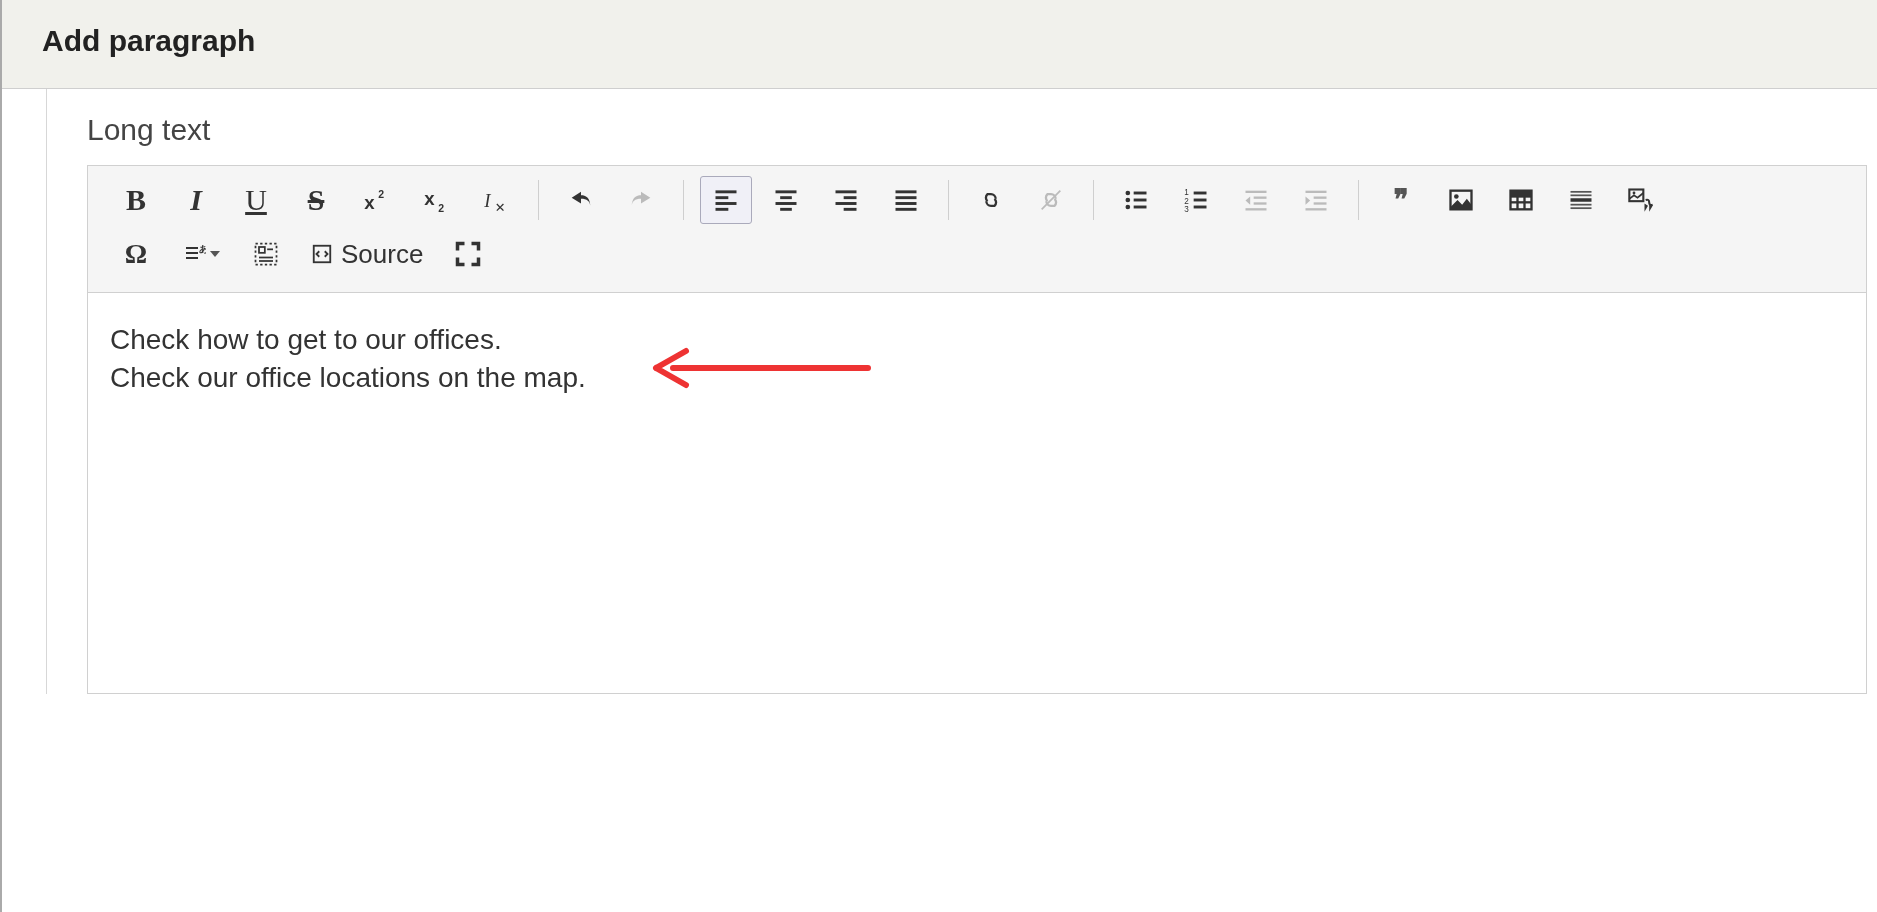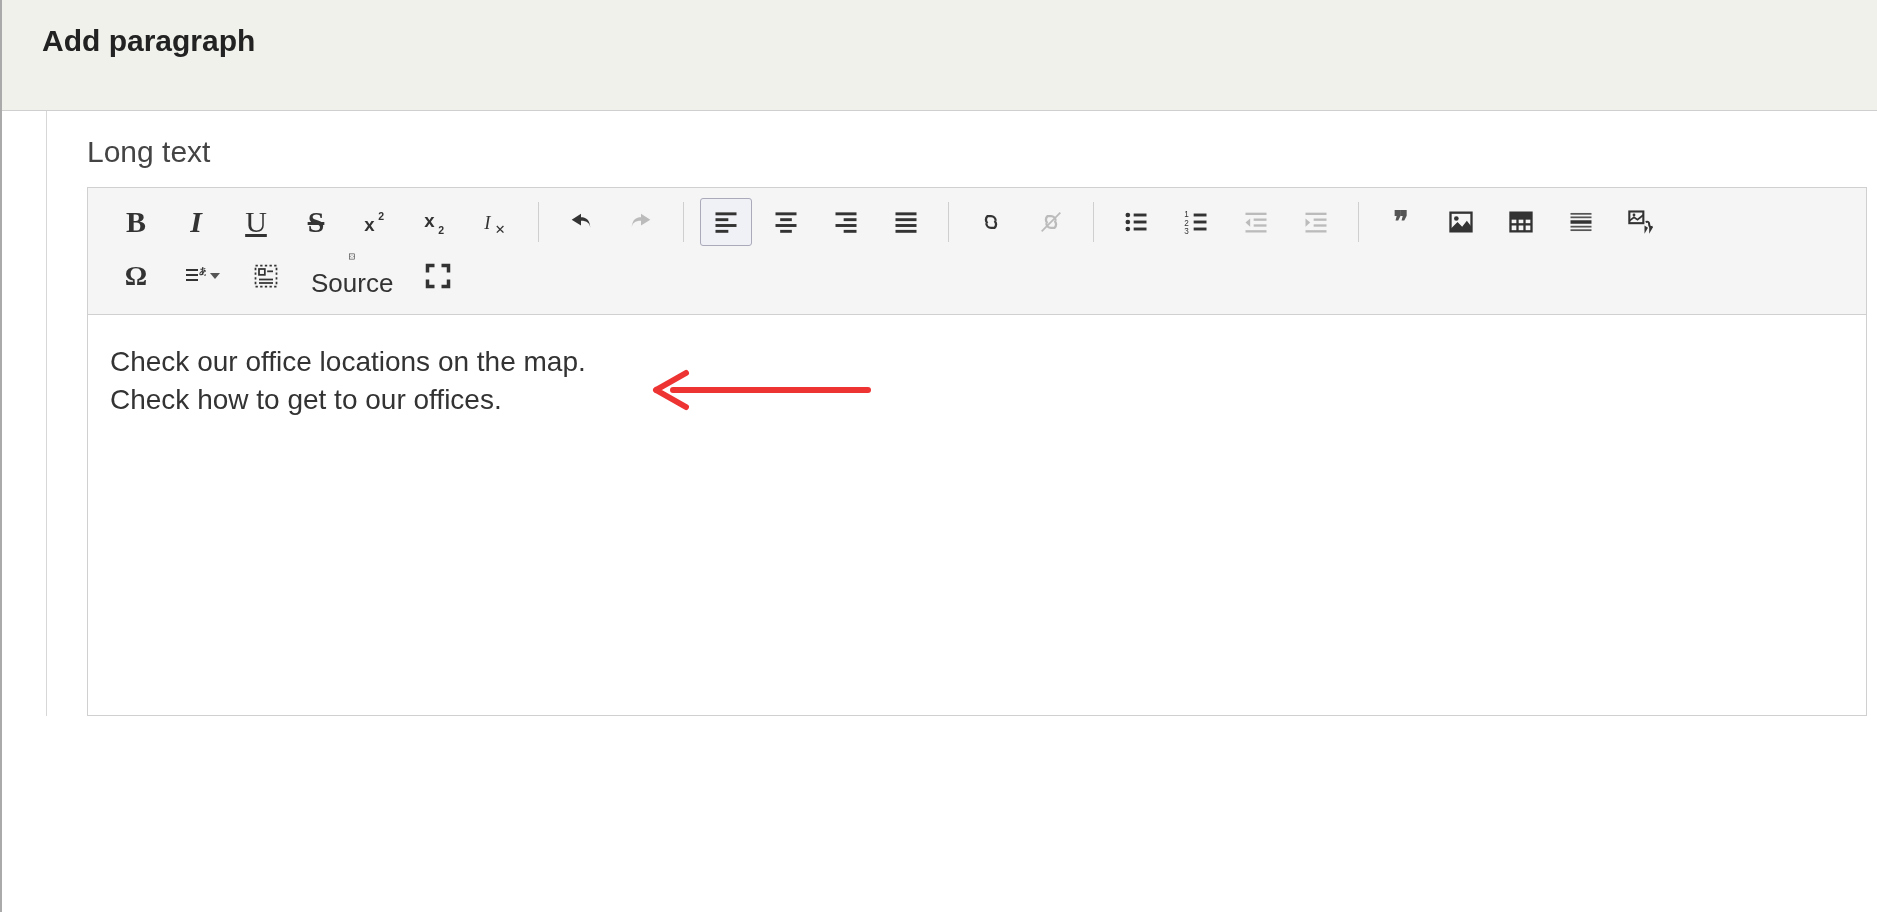--- a/index.html
+++ b/index.html
@@ -11,21 +11,21 @@
     color: #333;
   }
   .outer-frame {
     border-left: 2px solid #aaa;
     min-height: 912px;
     width: 1877px;
   }
   .header-bar {
     background: #f1f1ec;
     border-bottom: 1px solid #cfcfcf;
-    padding: 24px 40px 52px 40px;
+    padding: 24px 40px 30px 40px;
   }
   .header-title {
     font-size: 30px;
     font-weight: 700;
     color: #222;
   }
   .field-wrap {
     padding: 24px 10px 0 40px;
     border-left: 1px solid #d7d7d7;
     margin-left: 44px;
@@ -84,21 +84,20 @@
   .tb-btn .italic { font-style: italic; font-family: "Times New Roman", serif; font-weight:700; font-size: 30px;}
   .tb-btn .under { text-decoration: underline; font-family: "Times New Roman", serif; font-size: 30px;}
   .tb-btn .strike { text-decoration: line-through; font-family: "Times New Roman", serif; font-weight:700; font-size: 30px;}
   .source-btn {
     width: auto;
     padding: 0 10px;
     gap: 8px;
     font-size: 26px;
     font-family: Arial, sans-serif;
     color: #333;
-    flex-direction: column;
   }
   .cke-content {
     padding: 28px 22px;
     font-size: 28px;
     color: #333;
     font-family: Arial, sans-serif;
     position: relative;
     min-height: 400px;
     line-height: 1.35;
   }
@@ -360,22 +359,22 @@
                 <path d="M15 3 L21 3 L21 9" fill="none" stroke="#333" stroke-width="3"></path>
                 <path d="M21 15 L21 21 L15 21" fill="none" stroke="#333" stroke-width="3"></path>
                 <path d="M9 21 L3 21 L3 15" fill="none" stroke="#333" stroke-width="3"></path>
               </svg>
           </span>
         </div>
 
       </div>
 
       <div class="cke-content" contenteditable="true" style="">
+        <div>Check how to get to our offices.</div>
         <div>Check our office locations on the map.</div>
-        <div>Check how to get to our offices.</div>
 
         <svg class="annotation-arrow" width="230" height="50" viewBox="0 0 230 50">
           <line x1="220" y1="25" x2="25" y2="25" stroke="#e33" stroke-width="6" stroke-linecap="round"></line>
           <path d="M8 25 L38 8 M8 25 L38 42" fill="none" stroke="#e33" stroke-width="6" stroke-linecap="round"></path>
         </svg>
       </div>
     </div>
   </div>
 </div>
 

